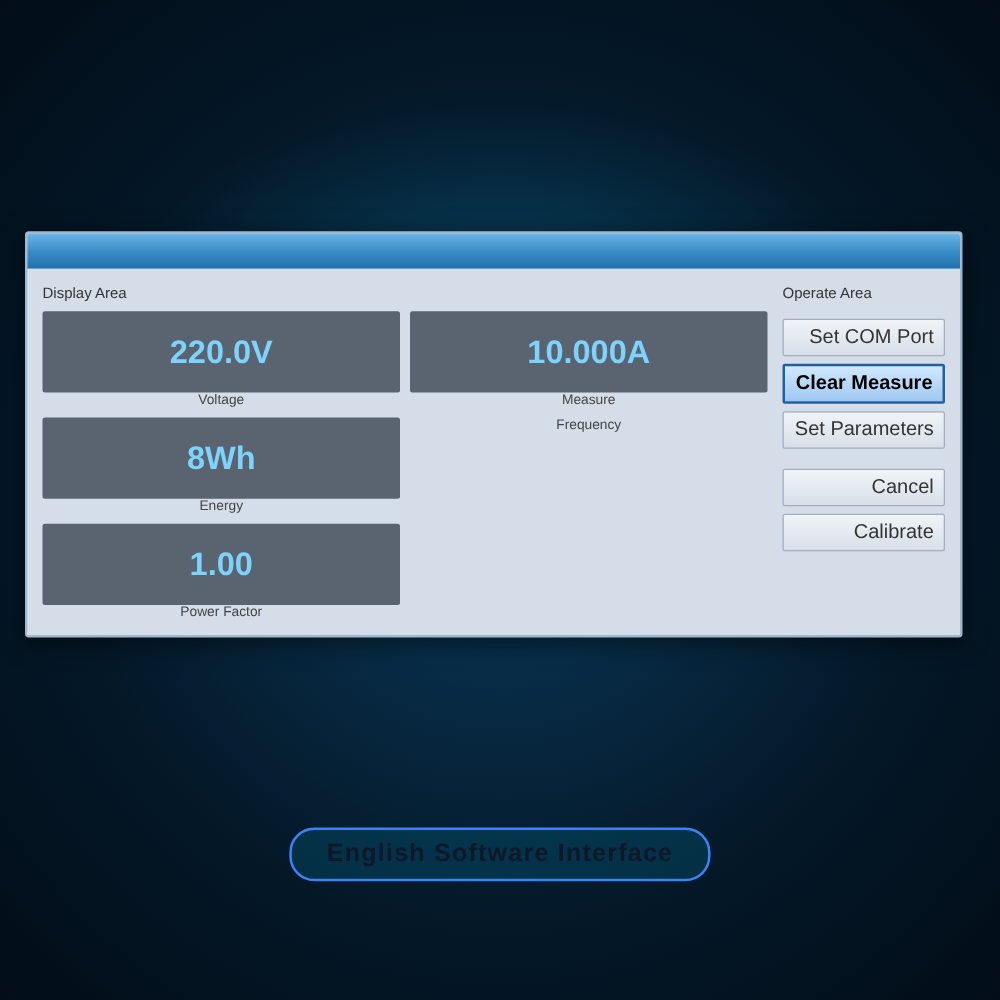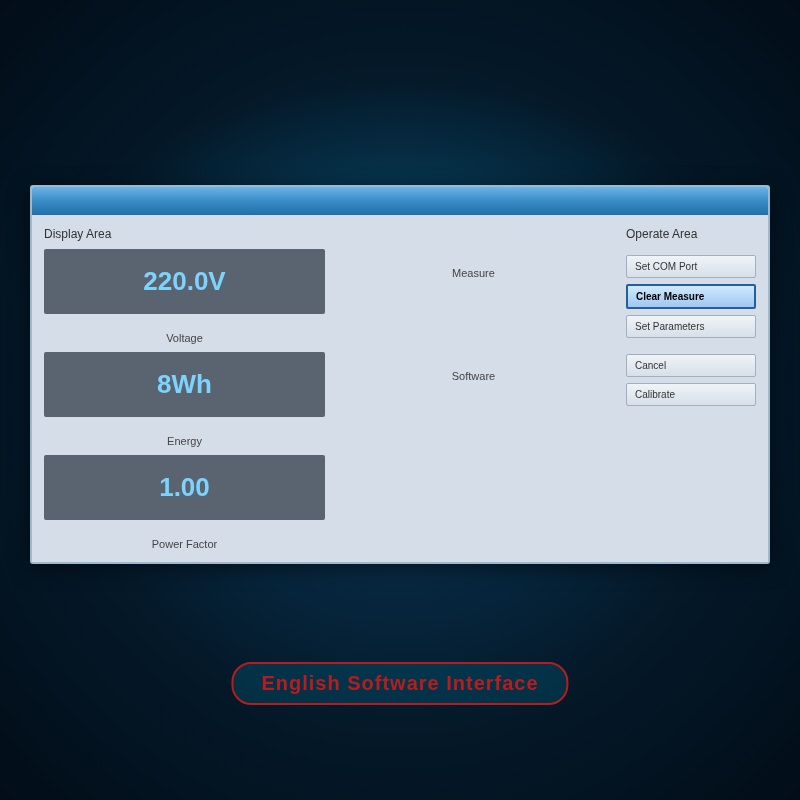--- a/index.html
+++ b/index.html
@@ -29,21 +29,21 @@
       transform: translateX(-50%);
       width: 600px;
       height: 300px;
       background: radial-gradient(ellipse, rgba(0, 180, 220, 0.15) 0%, transparent 70%);
     }
 
     
     .dialog-window {
       position: absolute;
       top: 185px;
-      left: 30px;
+      left: 20px;
       right: 30px;
       background: #d4dde8;
       border: 2px solid #a0b8cc;
       border-radius: 3px;
       box-shadow: 0 4px 20px rgba(0,0,0,0.5);
     }
 
     
     .dialog-titlebar {
       height: 28px;
@@ -95,43 +95,43 @@
     .metric-value {
       color: #7dd3fc;
       font-size: 26px;
       font-weight: bold;
       font-family: Arial, sans-serif;
     }
 
     .metric-name {
       font-size: 11px;
       color: #444;
-      margin-top: 18px;
+      margin-top: 0;
       text-align: center;
     }
 
     
     .operate-area {
       width: 130px;
       display: flex;
       flex-direction: column;
       gap: 6px;
     }
 
     .op-button {
       display: block;
       width: 100%;
       padding: 5px 8px;
-      font-size: 10px;
+      font-size: 16px;
       color: #333;
       background: linear-gradient(to bottom, #f0f4f8 0%, #d8dfe8 100%);
       border: 1px solid #a0b0c0;
       border-radius: 2px;
       cursor: pointer;
-      text-align: left;
+      text-align: right;
     }
 
     .op-button.active {
       background: linear-gradient(to bottom, #d0e8ff 0%, #a0c8f0 100%);
       border: 2px solid #2060a0;
       font-weight: bold;
       color: #000;
     }
 
     .op-button.spacer-before {
@@ -143,24 +143,24 @@
       position: absolute;
       bottom: 95px;
       left: 50%;
       transform: translateX(-50%);
       white-space: nowrap;
     }
 
     .bottom-label {
       display: inline-block;
       background: rgba(0, 180, 220, 0.15);
-      border: 2px solid #b91c1c;
+      border: 2px solid #3b82f6;
       border-radius: 20px;
       padding: 8px 28px;
-      color: #b91c1c;
+      color: #0f172a;
       font-size: 20px;
       font-weight: bold;
       letter-spacing: 1px;
     }
 
     
     .corner-light-tl {
       position: absolute;
       top: 100px;
       left: 20px;
@@ -196,33 +196,36 @@
       <div class="metrics-grid">
 
         <div class="metric-item">
           <div class="metric-display">
             <span class="metric-value">220.0V</span>
           </div>
           <span class="metric-name">Voltage</span>
         </div>
 
         <div class="metric-item">
+          <div class="metric-display">
+            <span class="metric-value">10.000A</span>
+          </div>
           <span class="metric-name">Measure</span>
         </div>
 
 
         <div class="metric-item">
           <div class="metric-display">
             <span class="metric-value">8Wh</span>
           </div>
           <span class="metric-name">Energy</span>
         </div>
 
         <div class="metric-item">
-          <span class="metric-name">Software</span>
+          <span class="metric-name">Frequency</span>
         </div>
 
         <div class="metric-item">
           <div class="metric-display">
             <span class="metric-value">1.00</span>
           </div>
           <span class="metric-name">Power Factor</span>
         </div>
 
       </div>

